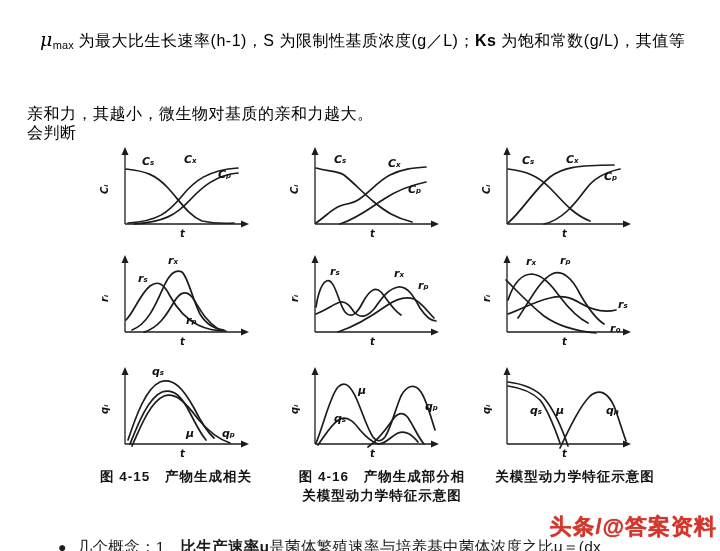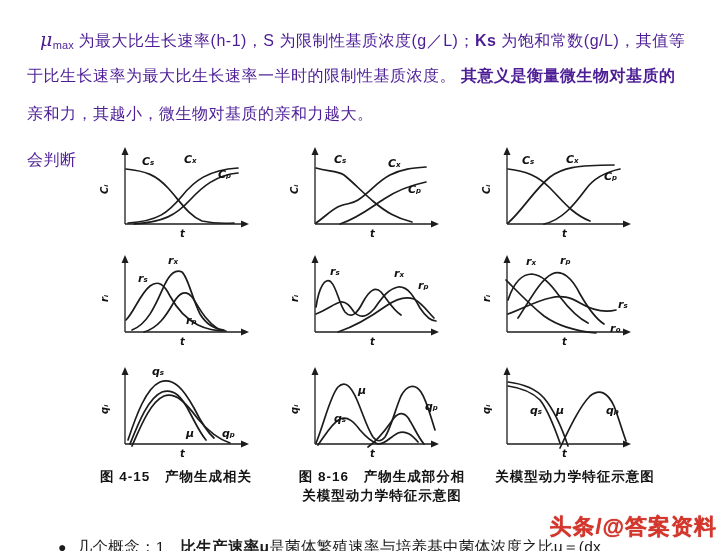--- a/index.html
+++ b/index.html
@@ -1,25 +1,25 @@
 <!DOCTYPE html>
 <html><head>
 <meta charset="utf-8">
 <style>
   html,body{margin:0;padding:0;background:#e8e8e8;}
   .page{
     position:relative;width:720px;height:551px;background:#ffffff;
     font-family:"Liberation Sans",sans-serif;color:#151515;overflow:hidden;
   }
   
-  .pline{position:absolute;font-size:16px;letter-spacing:0.5px;white-space:nowrap;color:#4c1d95;}
+  .pline{position:absolute;font-size:16px;letter-spacing:0.5px;white-space:nowrap;color:#000000;}
   .pl1{top:12px;left:40px;}
   .pl2{top:50px;left:27px;}
   .pl3{top:88px;left:27px;font-family:Liberation Mono, monospace;}
-  .pl4{top:134px;left:27px;}
+  .pl4{top:107px;left:27px;}
   .mu{font-family:"DejaVu Serif",serif;font-style:italic;font-size:19px;}
   .musub{font-size:11px;vertical-align:-3px;letter-spacing:0;}
   .b{font-weight:bold;}
   
   .chart{position:absolute;width:155px;height:98px;}
   #c11{left:98px;top:144px}  #c12{left:288px;top:144px}  #c13{left:480px;top:144px}
   #c21{left:98px;top:252px}  #c22{left:288px;top:252px}  #c23{left:480px;top:252px}
   #c31{left:98px;top:364px}  #c32{left:288px;top:364px}  #c33{left:480px;top:364px}
   .chart path{fill:none;stroke:#1c1c1c;stroke-width:1.7;stroke-linecap:round;}
   .chart line{stroke:#1c1c1c;stroke-width:1.3;}
@@ -41,21 +41,20 @@
   .watermark{position:absolute;right:3px;top:512px;z-index:2;
     font-size:22px;font-weight:800;color:#d6352b;letter-spacing:1px;
     text-shadow:0 0 1px #b32c22;white-space:nowrap;}
 </style>
 </head>
 <body>
 
 <div class="page">
 
   <p class="pline pl1"><span class="mu">μ</span><sub class="musub">max</sub><span> 为最大比生长速率(h-1)，S 为限制性基质浓度(g／L)；</span><span class="b">Ks</span><span> 为饱和常数(g/L)，其值等</span></p>
-  <p class="pline pl2"><span>于比生长速率为最大比生长速率一半时的限制性基质浓度。</span><span class="b"> 其意义是衡量微生物对基质的</span></p>
   <p class="pline pl3">亲和力，其越小，微生物对基质的亲和力越大。</p>
   <p class="pline pl4">会判断</p>
 
   <svg id="c11" class="chart" viewBox="0 0 155 98">
     <line x1="27" y1="80" x2="27" y2="8"></line>
     <polygon points="27,3 23.5,11 30.5,11"></polygon>
     <line x1="27" y1="80" x2="146" y2="80"></line>
     <polygon points="151,80 143,76.5 143,83.5"></polygon>
     <path d="M28,25 C48,27 58,31 70,44 C82,57 90,71 104,77 Q118,80 136,79"></path>
     <path d="M30,79 C60,77 70,69 84,52 C96,37 110,26 140,24"></path>
@@ -186,21 +185,21 @@
     <text class="clbl" x="76" y="50">μ</text>
     <text class="clbl" x="126" y="50">qₚ</text>
     <text class="axlbl" x="10" y="50" transform="rotate(-90 10 50)">qᵢ</text>
     <text class="axlbl" x="82" y="93">t</text>
   </svg>
 
   <div id="cap1" class="caption">
     <div>图 4-15　产物生成相关</div>
   </div>
   <div id="cap2" class="caption">
-    <div>图 8-16　产物生成部分相</div>
+    <div>图 4-16　产物生成部分相</div>
     <div>关模型动力学特征示意图</div>
   </div>
   <div id="cap3" class="caption">
     <div>关模型动力学特征示意图</div>
   </div>
 
   <p class="footer"><span class="bullet">●</span><span>几个概念：1、</span><span class="b">比生产速率μ</span><span>是菌体繁殖速率与培养基中菌体浓度之比μ＝(</span><span class="wavy">dx</span></p>
 
   <div class="watermark">头条/@答案资料</div>
 

